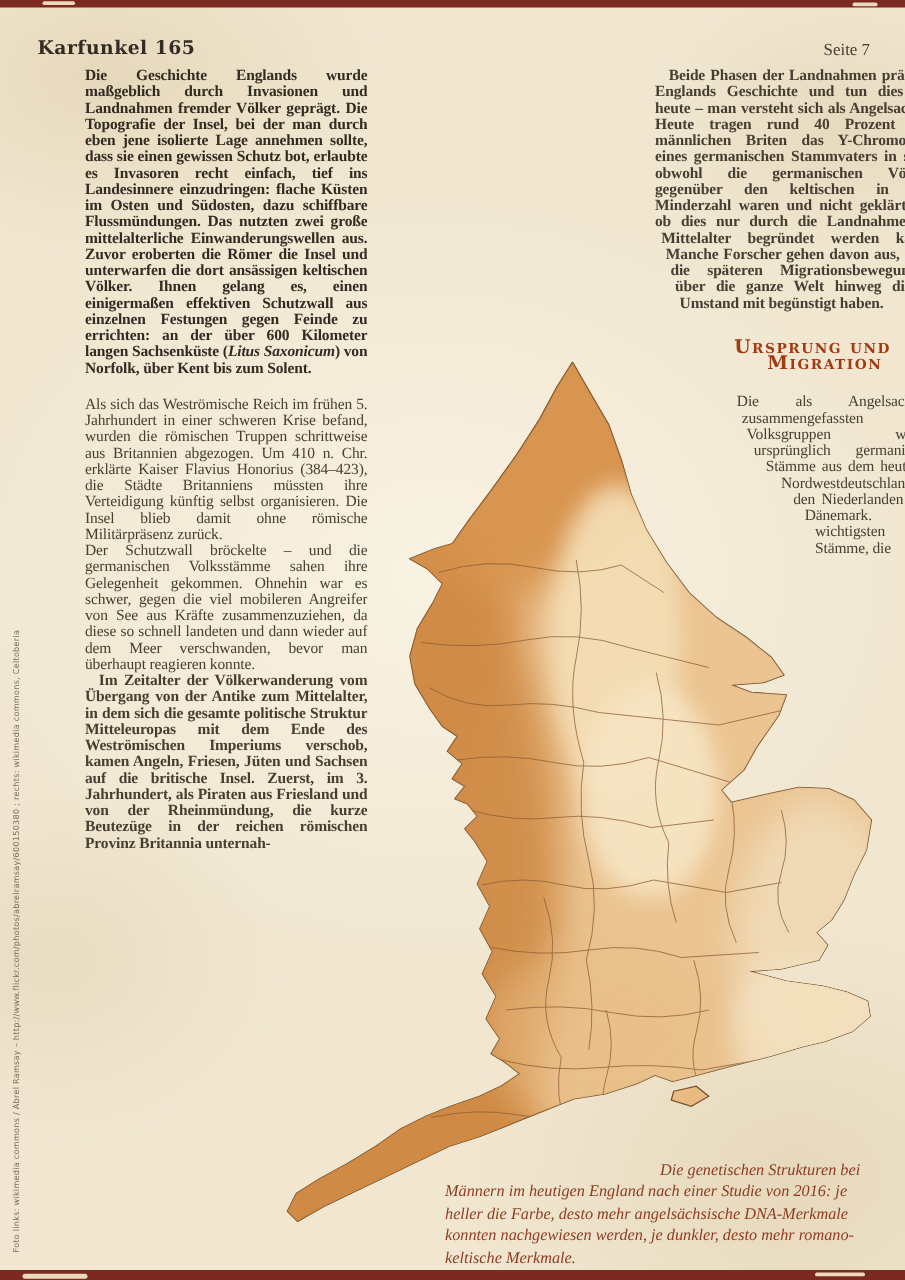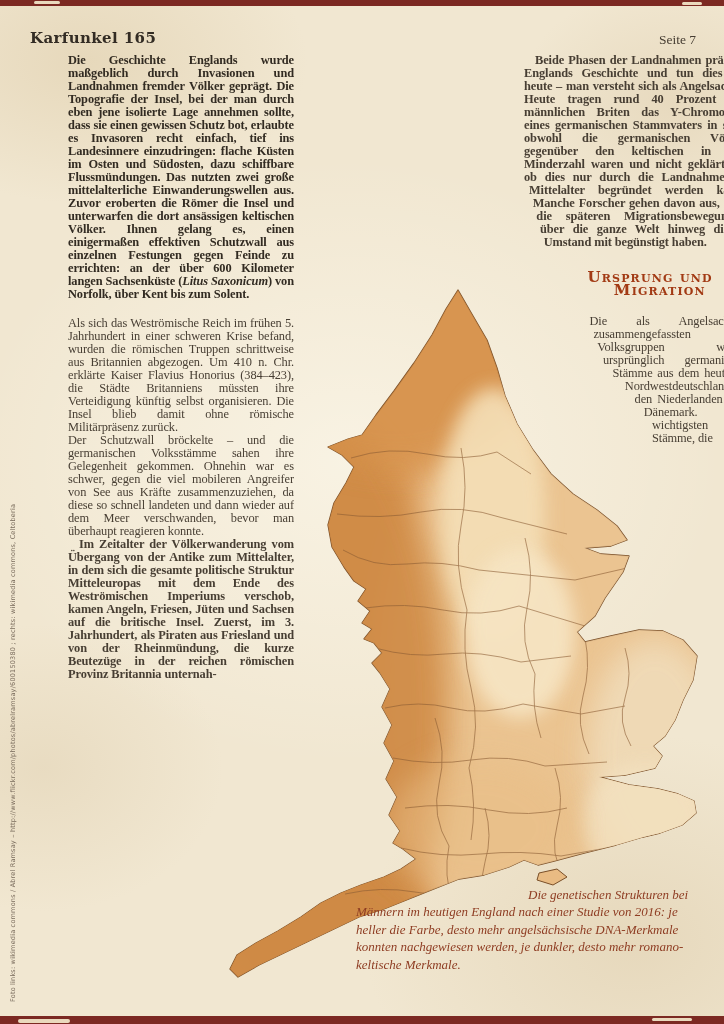--- a/index.html
+++ b/index.html
@@ -34,21 +34,21 @@
   .heading{font-family:"DejaVu Serif",serif;font-variant:small-caps;font-weight:bold;
     font-size:15px;letter-spacing:1.2px;color:#a23a14;text-align:center;
     margin:22px 0 18px 0 !important;text-indent:0;}
   .wrapR{float:right;width:226px;height:915px;shape-margin:4px;}
   #w2{width:219px;height:745px;
     shape-outside:polygon(219px 0,219px 214px,167px 226px,141px 242px,140px 290px,112px 310px,86px 342px,69px 375px,71px 424px,88px 457px,100px 490px,93px 524px,97px 557px,93px 590px,83px 624px,79px 674px,89px 707px,93px 745px,219px 745px);}
   #w1{shape-outside:polygon(226px 0,226px 820px,196px 838px,186px 860px,180px 896px,180px 915px,226px 915px);}
   .wrapL{float:left;width:212px;height:592px;shape-margin:4px;
     shape-outside:polygon(0 0,0 140px,26px 232px,50px 248px,62px 276px,72px 310px,84px 327px,100px 344px,112px 361px,124px 378px,118px 411px,110px 444px,122px 477px,144px 494px,162px 511px,176px 528px,190px 545px,200px 562px,205px 592px,0 592px);}
   .map{position:absolute;left:225px;top:288px;width:480px;height:700px;z-index:1;}
-  .caption{position:absolute;left:356px;top:886px;width:354px;z-index:3;
+  .caption{position:absolute;left:356px;top:927px;width:354px;z-index:3;
     font-style:italic;font-size:13px;line-height:17.4px;color:#8e3c22;text-indent:172px;}
   .credit{position:absolute;left:9px;top:1002px;width:400px;z-index:3;
     transform:rotate(-90deg);transform-origin:0 0;
     font-family:"DejaVu Sans","Liberation Sans",sans-serif;font-size:6.5px;
     color:#7a6c5d;letter-spacing:.2px;white-space:nowrap;}
   .it{font-style:italic;}
 </style>
 </head>
 <body>
 

